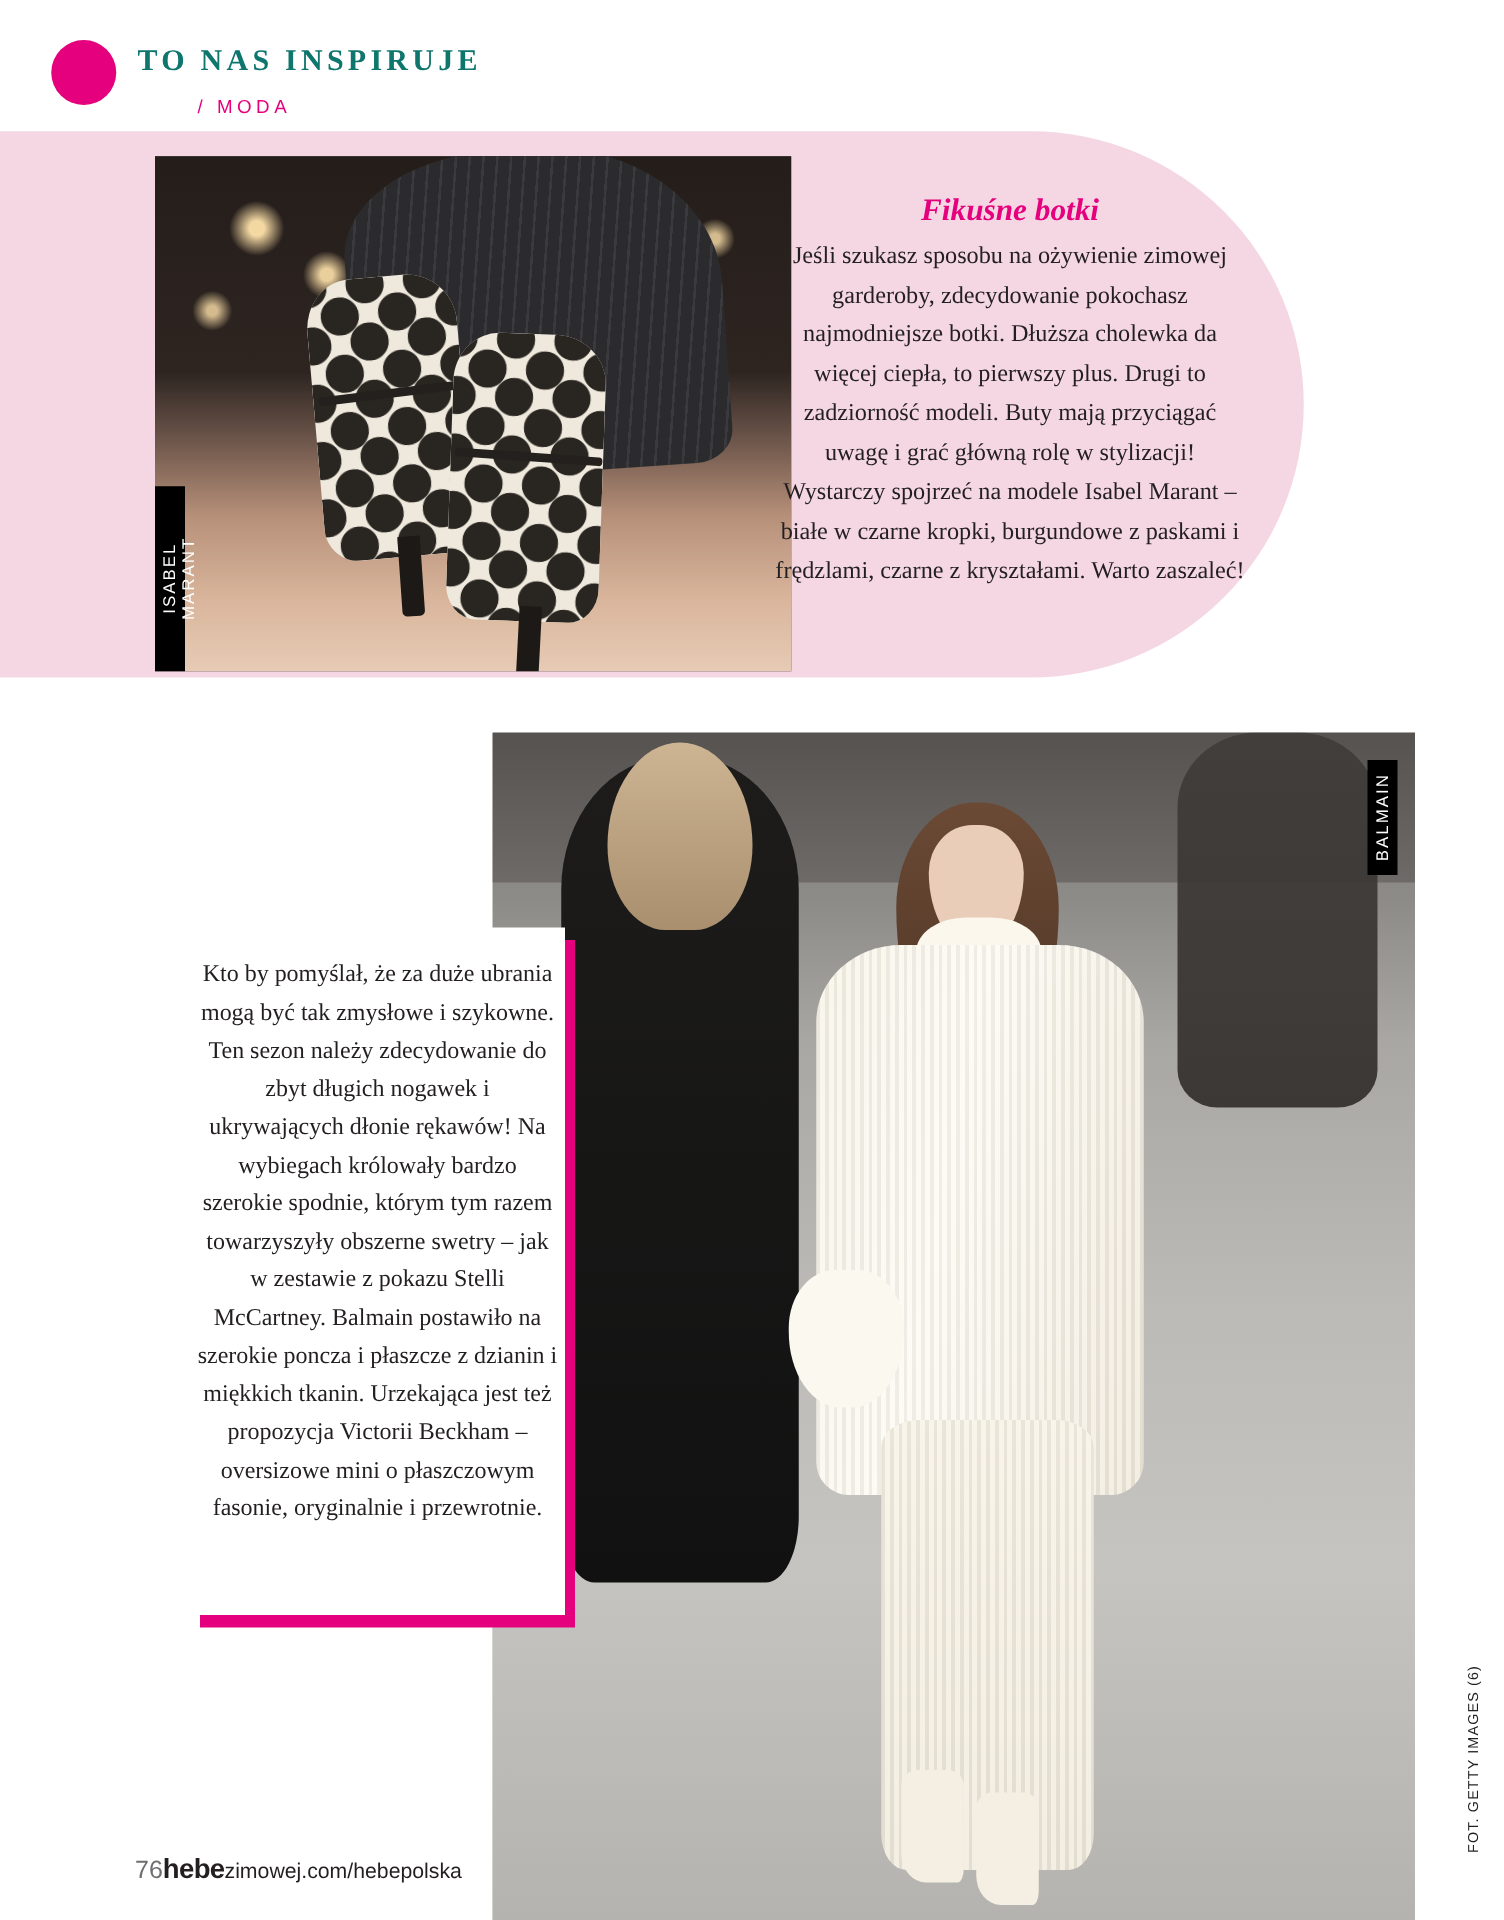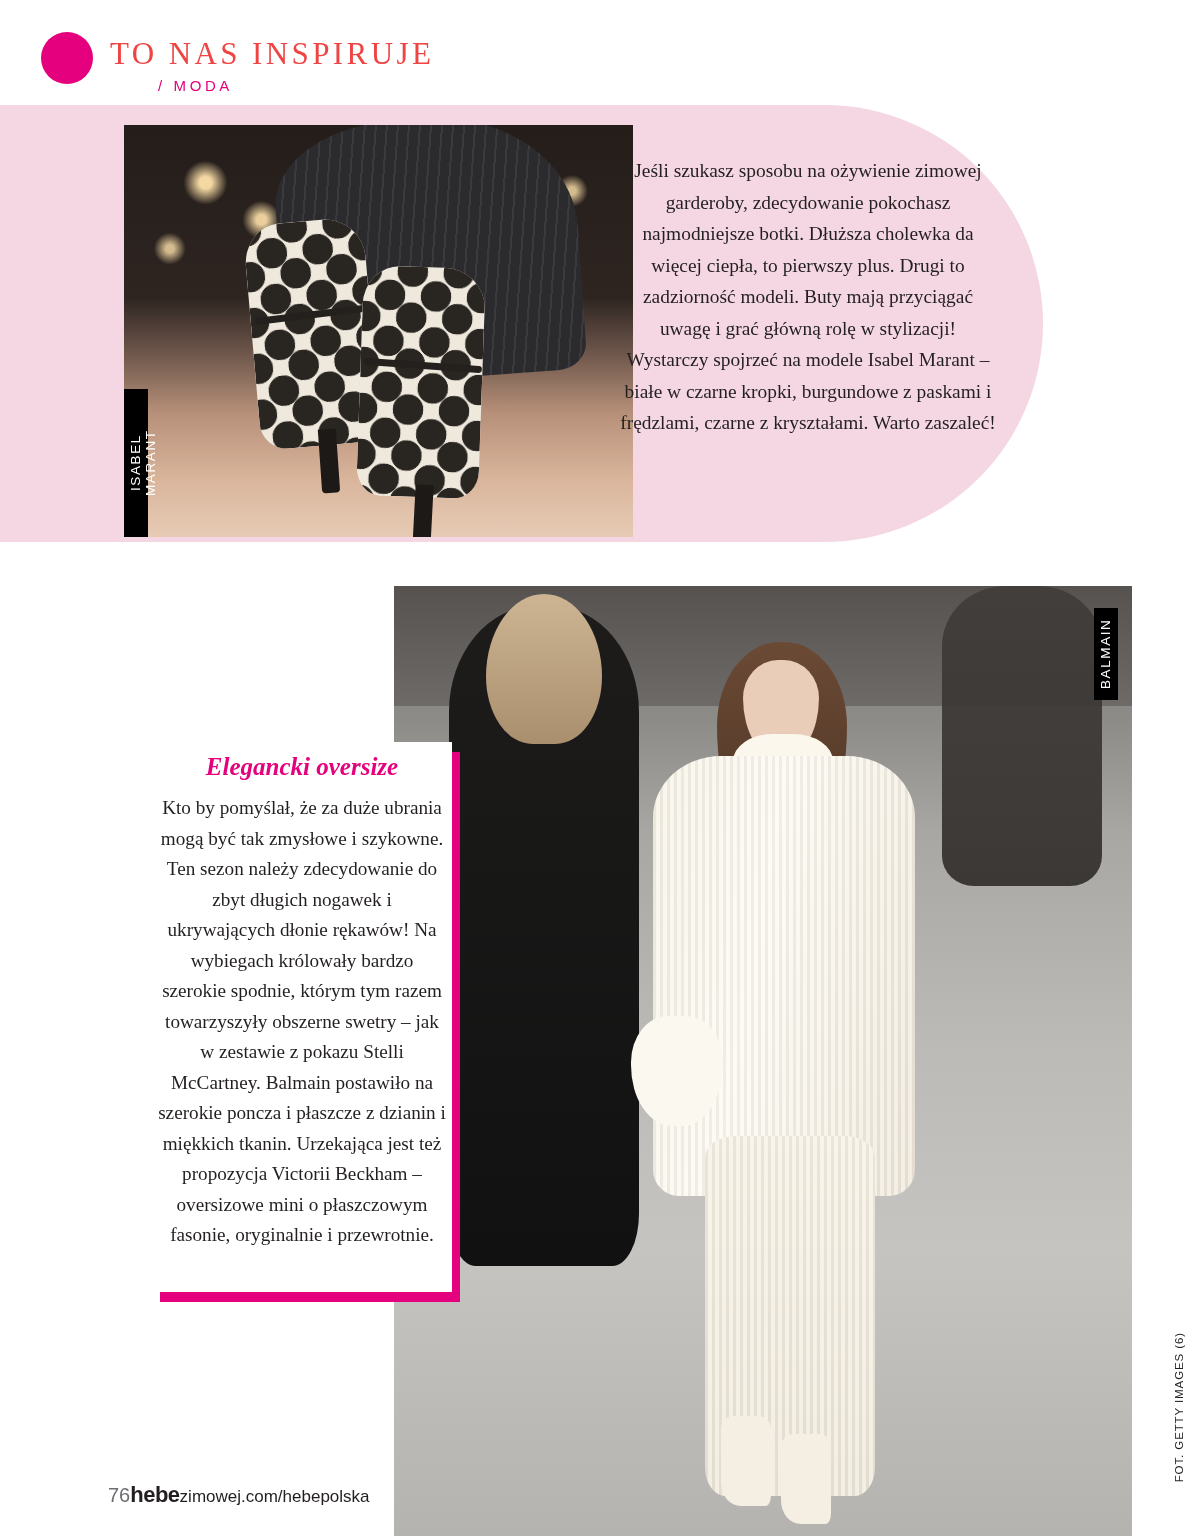--- a/index.html
+++ b/index.html
@@ -24,24 +24,24 @@
     position: absolute;
     left: 41px; top: 32px;
     width: 52px; height: 52px;
     border-radius: 50%;
     background: #e5007d;
   }
   .header-title {
     position: absolute;
     left: 110px; top: 36px;
     font-family: "Liberation Serif", serif;
-    font-size: 31px;
+    font-size: 24px;
     letter-spacing: 3.4px;
-    color: #ef4444;
-    font-weight: 400;
+    color: #0f766e;
+    font-weight: 700;
   }
   .header-sub {
     position: absolute;
     left: 110px; top: 77px;
     font-family: "Liberation Sans", sans-serif;
     font-size: 15px;
     letter-spacing: 3.6px;
     color: #e5007d;
     font-weight: 400;
     margin-left: 48px;
@@ -336,20 +336,21 @@
   <div class="heel" style="left:196px; top:304px; transform:rotate(-4deg);"></div>
   <div class="boot boot-r">
     <div class="dots"></div>
   </div>
   <div class="strap" style="left:240px; top:237px; width:118px; transform:rotate(4deg);"></div>
   <div class="heel" style="left:290px; top:360px; transform:rotate(3deg);"></div>
 </div>
 <div class="photo-credit credit-marant">ISABEL MARANT</div>
 
 <div class="article-1">
+  <h2 class="art-title">Fikuśne botki</h2>
   <p class="art-body">Jeśli szukasz sposobu na ożywienie zimowej garderoby, zdecydowanie pokochasz najmodniejsze botki. Dłuższa cholewka da więcej ciepła, to pierwszy plus. Drugi to zadziorność modeli. Buty mają przyciągać uwagę i grać główną rolę w stylizacji! Wystarczy spojrzeć na modele Isabel Marant – białe w czarne kropki, burgundowe z paskami i frędzlami, czarne z kryształami. Warto zaszaleć!</p>
 </div>
 
 <div class="runway-photo">
   <div class="floor"></div>
   <div class="backwall"></div>
   <div class="fig-left"></div>
   <div class="fig-left-hair"></div>
   <div class="fig-right"></div>
 
@@ -369,21 +370,20 @@
   </div>
 
   <div class="photo-credit credit-balmain">BALMAIN</div>
 </div>
 
 <div class="fot-credit">FOT. GETTY IMAGES (6)</div>
 
 <div class="white-box-shadow"></div>
 <div class="white-box"></div>
 <div class="article-2">
-  <h2 class="art-title">Elegancki oversize</h2>
   <p class="art-body">Kto by pomyślał, że za duże ubrania mogą być tak zmysłowe i szykowne. Ten sezon należy zdecydowanie do zbyt długich nogawek i ukrywających dłonie rękawów! Na wybiegach królowały bardzo szerokie spodnie, którym tym razem towarzyszyły obszerne swetry – jak w zestawie z pokazu Stelli McCartney. Balmain postawiło na szerokie poncza i płaszcze z dzianin i miękkich tkanin. Urzekająca jest też propozycja Victorii Beckham – oversizowe mini o płaszczowym fasonie, oryginalnie i przewrotnie.</p>
 </div>
 
 <div class="footer">
   <span class="pg-num">76</span>
   <span class="brand">hebe</span>
   <span class="fb">zimowej.com/hebepolska</span>
 </div>
 
 </body></html>

